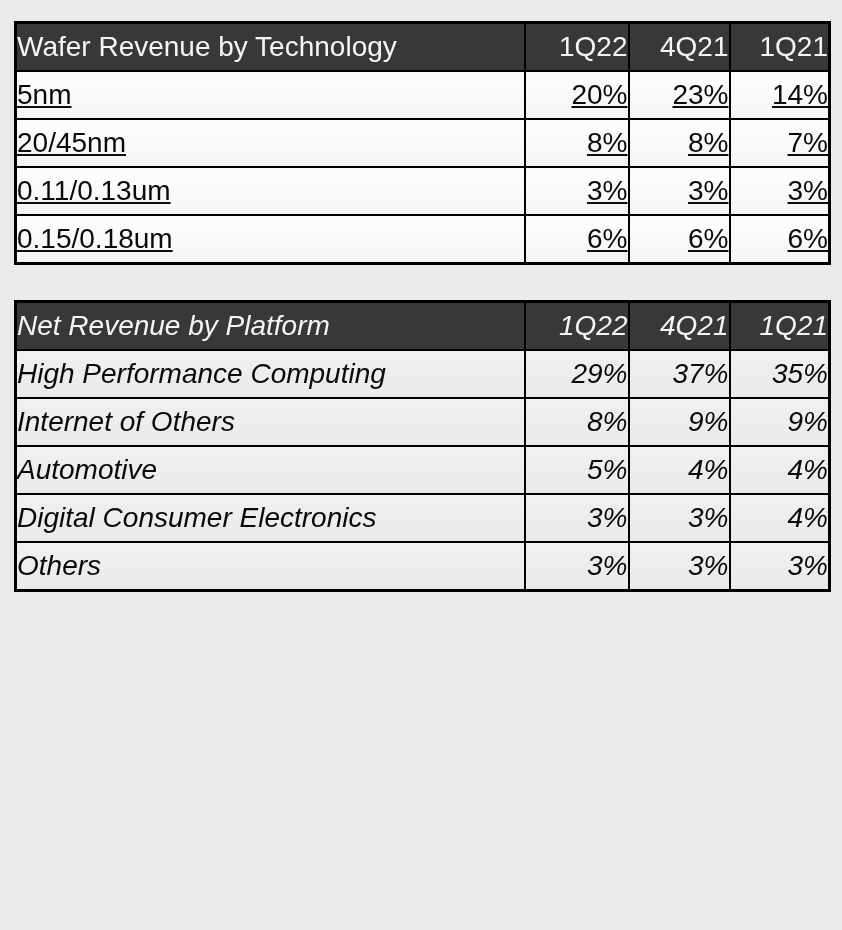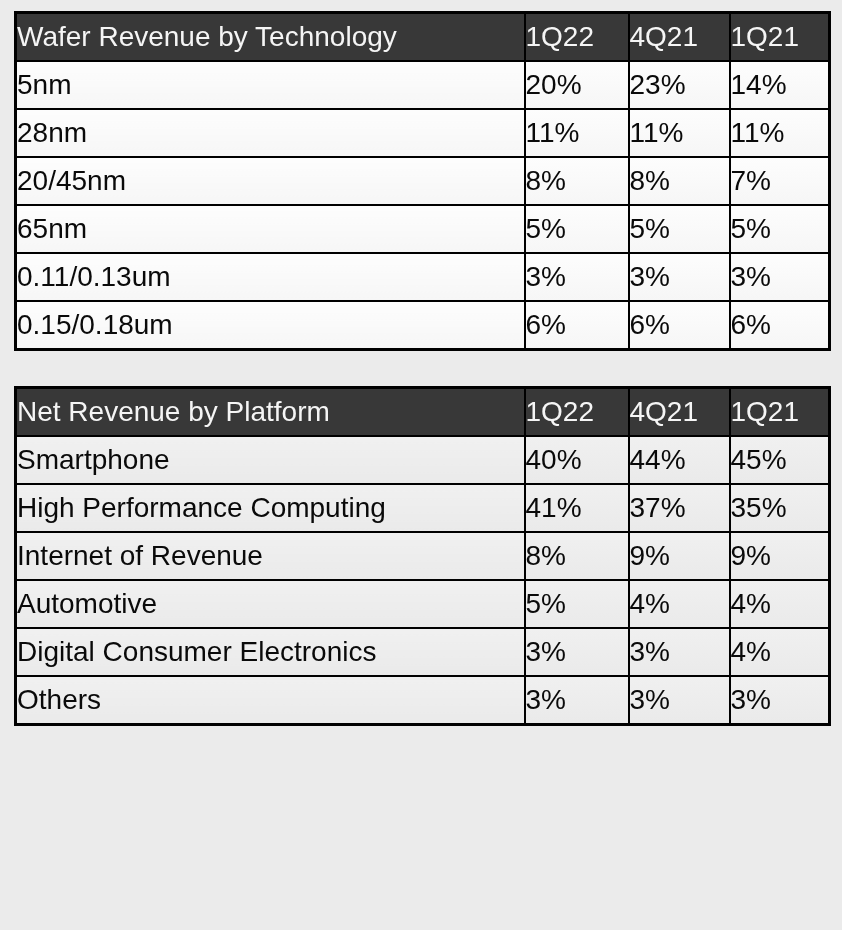--- a/index.html
+++ b/index.html
@@ -8,21 +8,21 @@
   }
   body {
     width: 842px;
     height: 930px;
     background: #ebebeb;
     font-family: "Liberation Sans", "DejaVu Sans", sans-serif;
     color: #0a0a0a;
     overflow: hidden;
   }
   .page {
-    padding: 11px 14px;
+    padding: 21px 14px;
   }
   table.data-table {
     border-collapse: collapse;
     table-layout: fixed;
     width: 814px;
     border: 3px solid #000;
     font-size: 28px;
   }
   table.data-table th,
   table.data-table td {
@@ -40,34 +40,34 @@
 
   thead th {
     background: #383838;
     color: #f5f5f5;
   }
   th.t-title {
     text-align: left;
     padding-left: 7px;
   }
   th.t-col {
-    text-align: left;
+    text-align: right;
   }
   td.label {
     text-align: left;
     padding-left: 7px;
   }
   td.val {
-    text-align: left;
+    text-align: right;
   }
   
-  #table-1 tbody td { background: linear-gradient(#fdfdfd, #f6f6f6); }
+  #table-1 tbody td { background: linear-gradient(#fdfdfd, #f6f6f6); text-decoration: underline; }
   #table-2 tbody td { background: linear-gradient(#f0f0f0, #eaeaea); }
 
-  #table-2 { margin-top: 35px; }
+  #table-2 { margin-top: 35px; font-style: italic; }
 </style>
 </head>
 <body>
 
 <div class="page">
 
   <table class="data-table" id="table-1">
     <colgroup>
       <col class="c-label">
         <col class="c-val-1">
@@ -83,36 +83,24 @@
       </tr>
     </thead>
     <tbody>
       <tr>
         <td class="label">5nm</td>
         <td class="val">20%</td>
         <td class="val">23%</td>
         <td class="val">14%</td>
       </tr>
       <tr>
-        <td class="label">28nm</td>
-        <td class="val">11%</td>
-        <td class="val">11%</td>
-        <td class="val">11%</td>
-      </tr>
-      <tr>
         <td class="label">20/45nm</td>
         <td class="val">8%</td>
         <td class="val">8%</td>
         <td class="val">7%</td>
-      </tr>
-      <tr>
-        <td class="label">65nm</td>
-        <td class="val">5%</td>
-        <td class="val">5%</td>
-        <td class="val">5%</td>
       </tr>
       <tr>
         <td class="label">0.11/0.13um</td>
         <td class="val">3%</td>
         <td class="val">3%</td>
         <td class="val">3%</td>
       </tr>
       <tr>
         <td class="label">0.15/0.18um</td>
         <td class="val">6%</td>
@@ -132,33 +120,27 @@
     <thead>
       <tr>
         <th class="t-title">Net Revenue by Platform</th>
         <th class="t-col">1Q22</th>
         <th class="t-col">4Q21</th>
         <th class="t-col">1Q21</th>
       </tr>
     </thead>
     <tbody>
       <tr>
-        <td class="label">Smartphone</td>
-        <td class="val">40%</td>
-        <td class="val">44%</td>
-        <td class="val">45%</td>
-      </tr>
-      <tr>
         <td class="label">High Performance Computing</td>
-        <td class="val">41%</td>
+        <td class="val">29%</td>
         <td class="val">37%</td>
         <td class="val">35%</td>
       </tr>
       <tr>
-        <td class="label">Internet of Revenue</td>
+        <td class="label">Internet of Others</td>
         <td class="val">8%</td>
         <td class="val">9%</td>
         <td class="val">9%</td>
       </tr>
       <tr>
         <td class="label">Automotive</td>
         <td class="val">5%</td>
         <td class="val">4%</td>
         <td class="val">4%</td>
       </tr>

